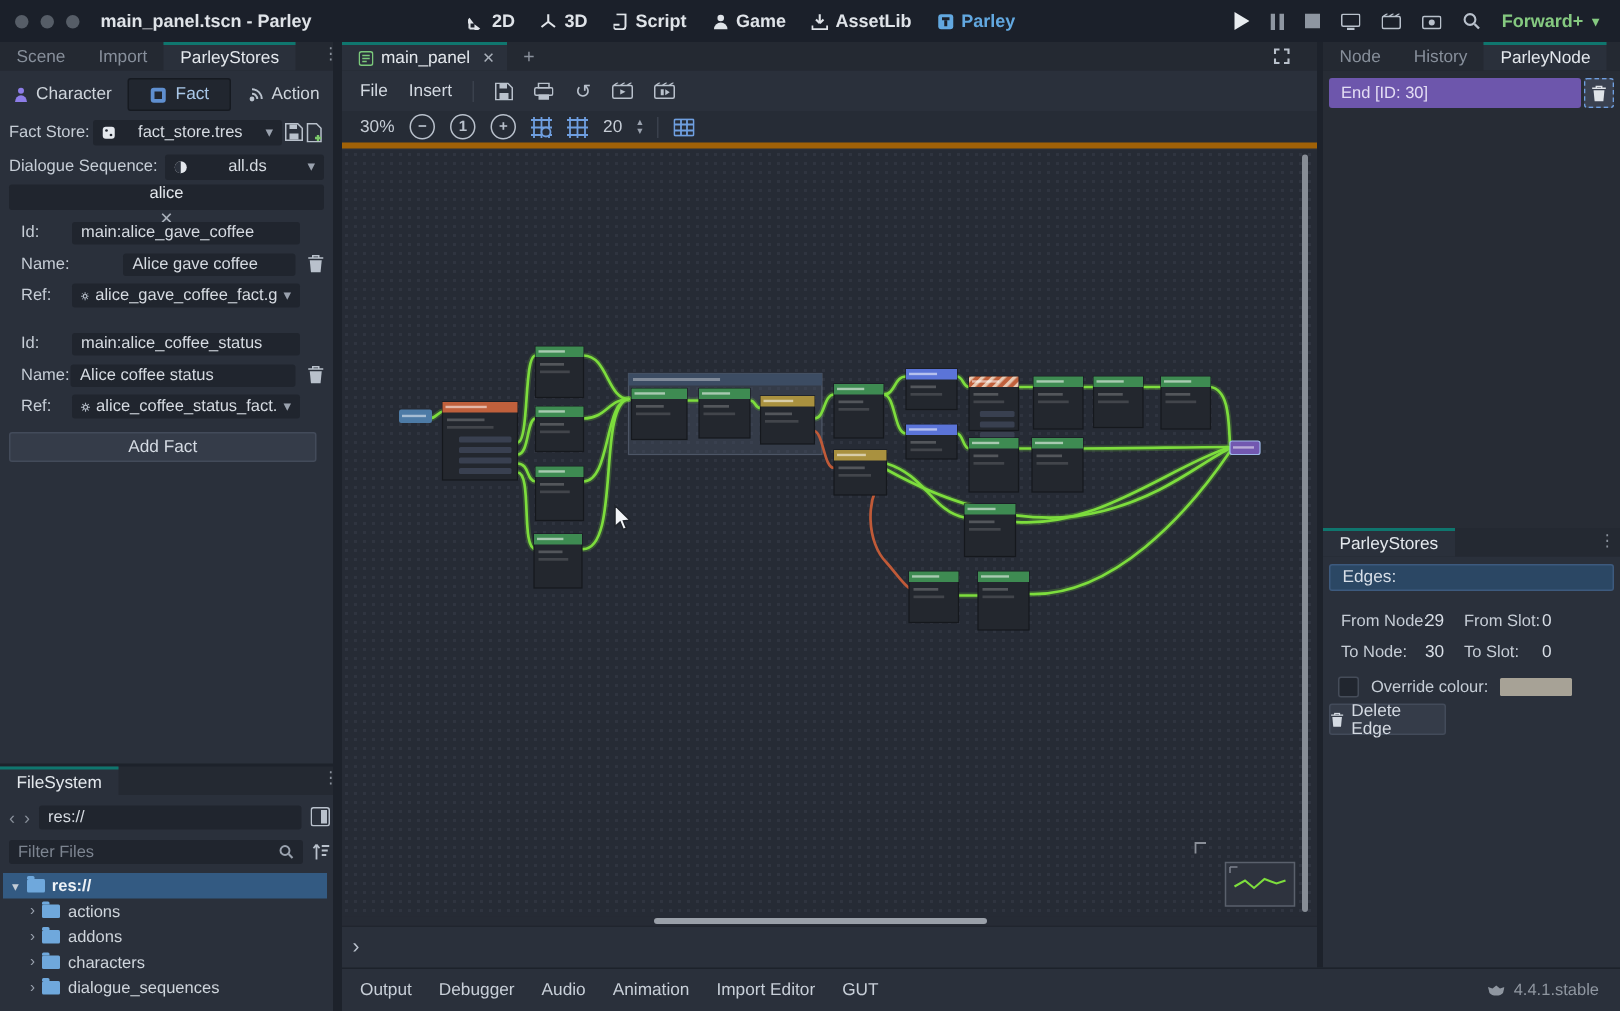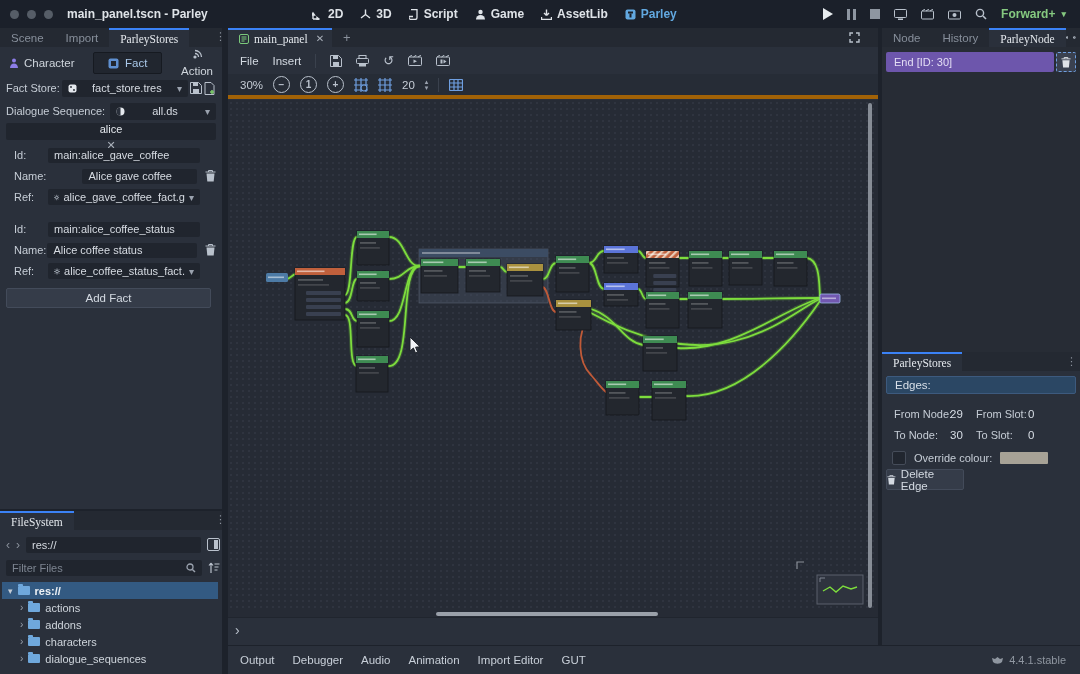--- a/index.html
+++ b/index.html
@@ -4,21 +4,21 @@
 <style>
   html,body{margin:0;padding:0;background:#14181f;}
   #app{position:relative;width:1080px;height:674px;background:#1d222b;overflow:hidden;
        font-family:"Liberation Sans",sans-serif;color:#cfd5dc;font-size:11.5px;padding-left:14px;
        -webkit-font-smoothing:antialiased;}
   .abs{position:absolute;}
   .row{display:flex;align-items:center;}
   .panel{background:#2a303b;}
   .tabbar{background:#242932;display:flex;align-items:stretch;height:19px;}
   .tab{padding:0 11px;font-size:11.5px;color:#878f9b;display:flex;align-items:center;gap:5px;cursor:default;}
-  .tab.active{background:#2a303b;color:#e4e8ed;border-top:2px solid #3b82f6;padding-top:0;font-family:Liberation Serif, serif;}
+  .tab.active{background:#2a303b;color:#e4e8ed;border-top:2px solid #0f766e;padding-top:0;}
   .dots{color:#8a919c;font-size:11px;letter-spacing:0;line-height:10px;}
   .field{background:#20252e;border-radius:2px;color:#d6dbe2;font-size:11px;display:flex;align-items:center;padding:0 6px;gap:4px;}
   .btn{background:#353c49;border:1px solid #434b5a;border-radius:2px;color:#d4dae2;display:flex;align-items:center;justify-content:center;font-size:11.5px;gap:5px;}
   .iconbtn{color:#b9c1cc;display:flex;align-items:center;justify-content:center;}
   .lbl{color:#c6cdd6;font-size:11px;white-space:nowrap;}
   .circ{width:15px;height:15px;border-radius:50%;border:1.5px solid #b9c1cc;color:#b9c1cc;
         display:flex;align-items:center;justify-content:center;font-size:10px;font-weight:bold;line-height:1;}
   .chev{color:#9aa2ae;font-size:10px;}
   svg{display:block;}
   .menu-item{display:flex;align-items:center;gap:5px;color:#dfe3e8;font-weight:bold;font-size:12px;}
@@ -139,21 +139,21 @@
           </svg>
         <span>Character</span>
       </div>
       <div class="row" style="gap:6px;background:#21262f;border:1px solid #161a21;border-radius:2px;height:20px;padding:0 14px;">
         <svg width="11" height="11" viewBox="0 0 11 11">
             <rect x="0.5" y="0.5" width="10" height="10" rx="2" fill="#5f8fd0"></rect>
             <rect x="3" y="3" width="5" height="5" fill="#21262f"></rect>
           </svg>
         <span style="color:#a9c7e8;">Fact</span>
       </div>
-      <div class="row" style="gap:5px;padding:0 3px;flex-direction:column;">
+      <div class="row" style="gap:5px;padding:0 3px;">
         <svg width="11" height="11" viewBox="0 0 11 11">
             <circle cx="3" cy="8" r="1.6" fill="#b9c1cc"></circle>
             <path d="M3,4.5 a3.5,3.5 0 0 1 3.5,3.5 M3,1.5 a6.5,6.5 0 0 1 6.5,6.5" stroke="#b9c1cc" stroke-width="1.3" fill="none"></path>
           </svg>
         <span>Action</span>
       </div>
     </div>
 
     <div class="abs row" style="left:6px;top:32px;width:210px;height:18px;gap:2px;">
       <span class="lbl">Fact Store:</span>

